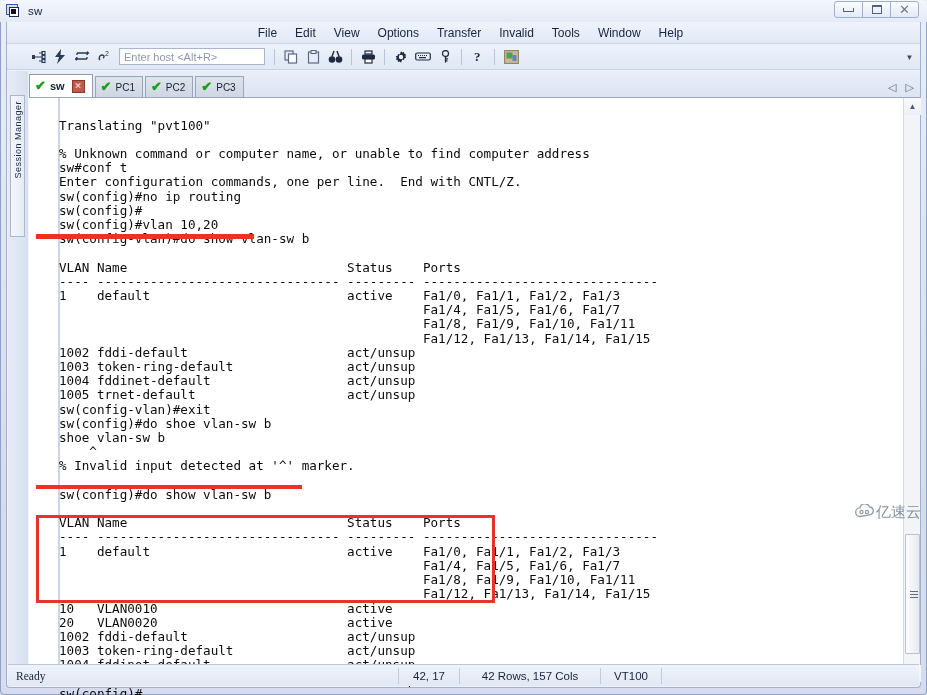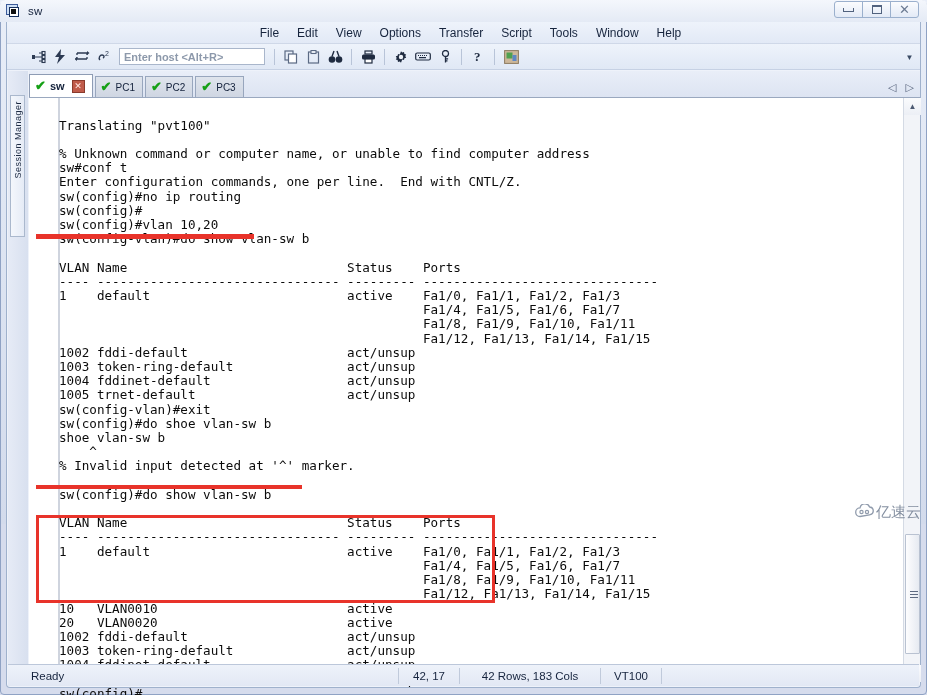--- a/index.html
+++ b/index.html
@@ -94,21 +94,20 @@
     border-bottom:1px solid #c6d1e4;
     display:flex; align-items:center; padding-left:20px; box-sizing:border-box;
   }
   .tb-icon { width:22px; height:20px; display:flex; align-items:center; justify-content:center; color:#2c3a52; }
   .tb-sep { width:1px; height:16px; background:#b8c4d8; margin:0 5px; }
   .host-input {
     width:146px; height:17px; margin-left:4px; margin-right:4px;
     background:#ffffff; border:1px solid #a9b6cb; box-sizing:border-box;
     font-size:11px; color:#8d99ab; padding:0 4px; line-height:16px;
     font-family:"Liberation Sans", sans-serif;
-    font-weight:bold;
   }
   .tb-dropdown {
     position:absolute; right:6px; top:9px; width:9px;height:9px;
     color:#3a4a63; font-size:8px; line-height:9px; text-align:center;
   }
 
   
   .sessmgr {
     position:absolute; left:1px; top:49px; width:20px; height:615px;
     background:linear-gradient(90deg,#e6ebf6 0%,#d8e0ef 100%);
@@ -207,21 +206,21 @@
   
   .statusbar {
     position:absolute; left:1px; bottom:1px; width:911px; height:22px;
     background:linear-gradient(180deg,#eef2fa,#e2e8f4);
     border-top:1px solid #bcc7da;
     display:flex; align-items:center; font-size:11.5px; color:#15233d;
     box-sizing:border-box;
   }
   .sb-cell { height:22px; display:flex; align-items:center; padding:0 8px; box-sizing:border-box;}
   .sb-sep { width:1px; height:16px; background:#c0cadb; }
-  .sb-ready { width:390px; padding-left:23px; }
+  .sb-ready { width:390px; padding-left:8px;font-family:Liberation Serif, serif; }
   .sb-telnet{ width:195px; justify-content:center;}
   .sb-pos { width:60px; justify-content:center;}
   .sb-rows { width:140px; justify-content:center;}
   .sb-emu { width:60px; justify-content:center;}
 
   
   .watermark {
     position:absolute; right:6px; bottom:2px;
     display:flex; align-items:center; gap:0;
     color:#6f7c90; font-size:15px;
@@ -256,21 +255,21 @@
   </div>
 
   <div class="client">
 
     <div class="menubar">
       <div class="menu-item">File</div>
       <div class="menu-item">Edit</div>
       <div class="menu-item">View</div>
       <div class="menu-item">Options</div>
       <div class="menu-item">Transfer</div>
-      <div class="menu-item">Script</div>
+      <div class="menu-item">Invalid</div>
       <div class="menu-item">Tools</div>
       <div class="menu-item">Window</div>
       <div class="menu-item">Help</div>
     </div>
 
     <div class="toolbar">
       <div class="tb-icon">
         <svg width="15" height="14" viewBox="0 0 15 14">
             <rect x="1" y="5" width="3" height="4" fill="#2c3a52"></rect>
             <path d="M4 7h4M8 3h4M8 7h4M8 11h4" stroke="#2c3a52" stroke-width="1.2" fill="none"></path>
@@ -452,21 +451,21 @@
         </div>
         <div class="arw bot">▼</div>
       </div>
     </div>
 
     <div class="statusbar">
       <div class="sb-cell sb-ready">Ready</div>
       <div class="sb-sep"></div>
       <div class="sb-cell sb-pos">42, 17</div>
       <div class="sb-sep"></div>
-      <div class="sb-cell sb-rows">42 Rows, 183 Cols</div>
+      <div class="sb-cell sb-rows">42 Rows, 157 Cols</div>
       <div class="sb-sep"></div>
       <div class="sb-cell sb-emu">VT100</div>
       <div class="sb-sep"></div>
     </div>
   </div>
 
   <div class="watermark">
     <span class="wm-cloud">
       <svg width="22" height="14" viewBox="0 0 22 14">
           <path d="M6 12.5a4.3 4.3 0 0 1 0-8.6 5 5 0 0 1 9.6-.9 3.9 3.9 0 0 1 .6 7.7 4.3 4.3 0 0 1-.7.1z" fill="none" stroke="#7d8a9e" stroke-width="1.3"></path>

